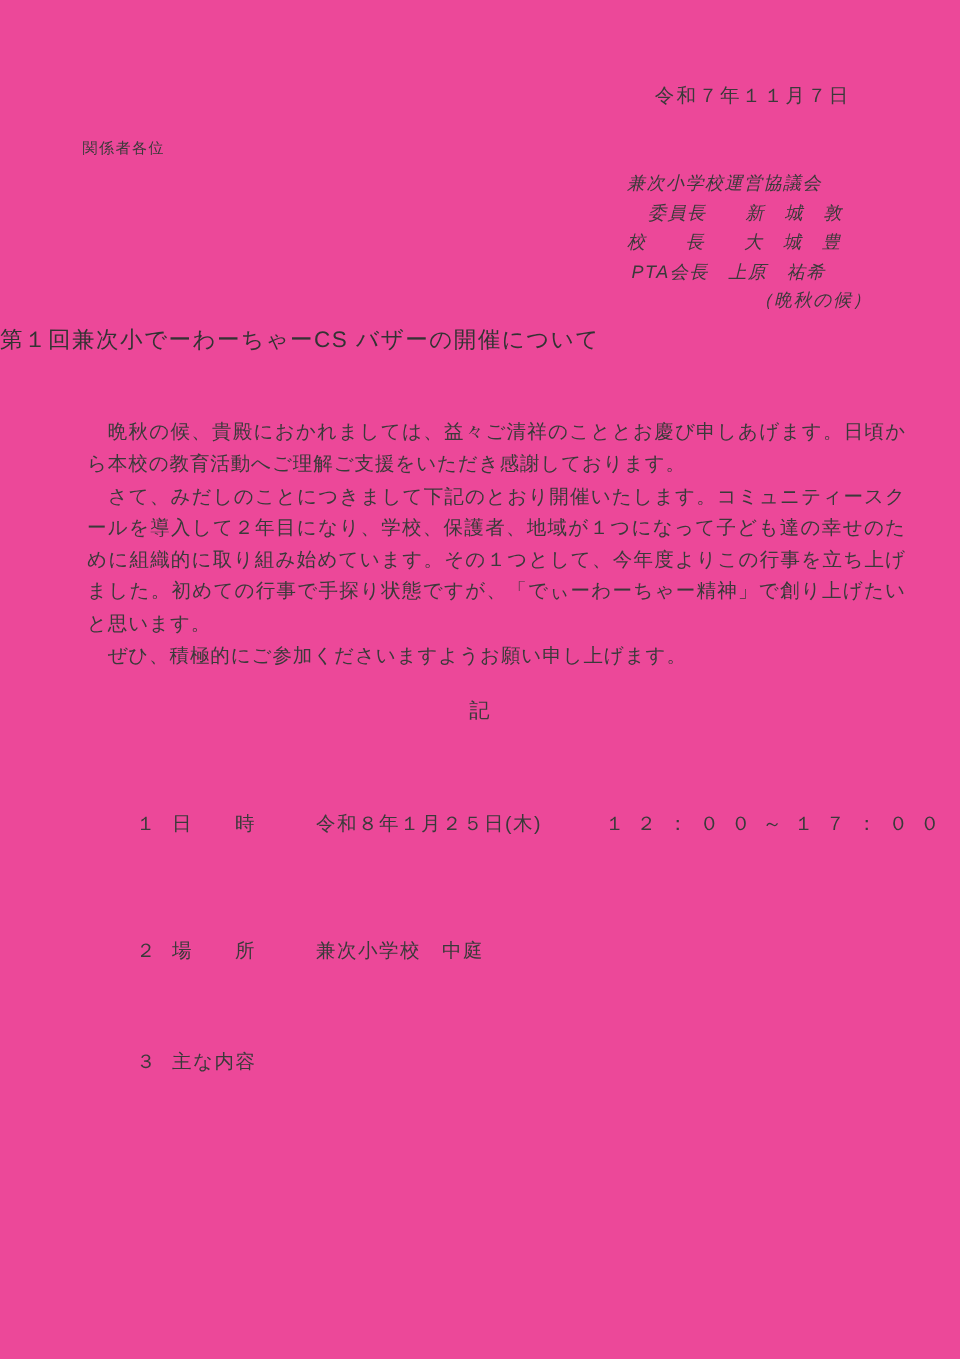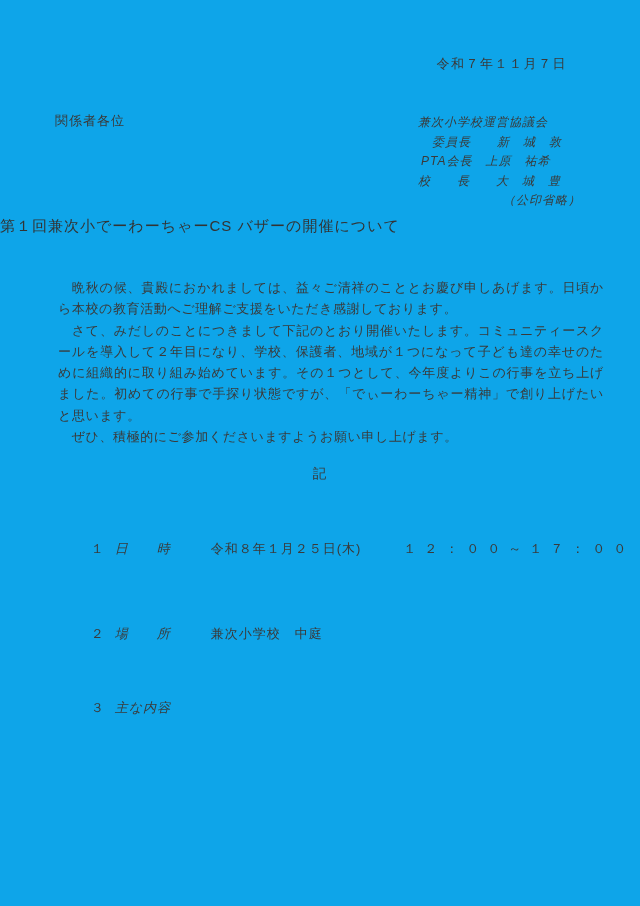--- a/index.html
+++ b/index.html
@@ -1,39 +1,38 @@
 <!DOCTYPE html>
 <html><head>
 <meta charset="utf-8">
 <style>
   html, body { margin: 0; padding: 0; background: #ffffff; }
   .page {
     position: relative;
     width: 640px;
     height: 906px;
-    background: #0ea5e9;
+    background: #ec4899;
     font-family: "Liberation Sans", "DejaVu Sans", sans-serif;
     color: #3a3a3a;
     overflow: hidden;
   }
   .date {
     position: absolute;
     top: 55px;
     right: 73px;
     font-size: 13px;
     letter-spacing: 1.5px;
     white-space: pre;
   }
   .addressee {
     position: absolute;
     top: 92px;
     left: 55px;
-    font-size: 13px;
+    font-size: 10px;
     letter-spacing: 1px;
-    margin-top: 20px;
   }
   .sender {
     position: absolute;
     top: 113px;
     left: 418px;
     font-size: 12px;
     line-height: 19.5px;
     letter-spacing: 1px;
     font-style: italic;
   }
@@ -76,43 +75,43 @@
   .items {
     position: absolute;
     top: 520px;
     left: 63px;
     font-size: 13px;
     line-height: 19px;
     letter-spacing: 1px;
   }
   .row { white-space: pre; }
   .num { display: inline-block; width: 24px; }
-  .label { display: inline-block; width: 96px; font-style: italic; }
+  .label { display: inline-block; width: 96px; }
   .time { margin-left: 42px; letter-spacing: 8px; text-align: right; }
   .r1 { margin-bottom: 28px; }
   .r1 .subline { padding-left: 162px; }
   .r2 { margin-bottom: 17px; }
   .r3 { margin-bottom: 15px; }
   .r3 .subs div { padding-left: 13px; }
 </style>
 </head>
 <body>
 
 <div class="page">
 
   <div class="date">令和７年１１月７日</div>
 
   <div class="addressee">関係者各位</div>
 
   <div class="sender">
     <div class="s-org">兼次小学校運営協議会</div>
     <div class="s-line s-1">委員長　　新　城　敦</div>
+    <div class="s-line s-3">校　　長　　大　城　豊</div>
     <div class="s-line s-2">PTA会長　上原　祐希</div>
-    <div class="s-line s-3">校　　長　　大　城　豊</div>
-    <div class="s-seal">（公印省略）</div>
+    <div class="s-seal">（晩秋の候）</div>
   </div>
 
   <div class="title">第１回兼次小でーわーちゃーCS バザーの開催について</div>
 
   <div class="body">
     <p>　晩秋の候、貴殿におかれましては、益々ご清祥のこととお慶び申しあげます。日頃から本校の教育活動へご理解ご支援をいただき感謝しております。</p>
     <p>　さて、みだしのことにつきまして下記のとおり開催いたします。コミュニティースクールを導入して２年目になり、学校、保護者、地域が１つになって子ども達の幸せのために組織的に取り組み始めています。その１つとして、今年度よりこの行事を立ち上げました。初めての行事で手探り状態ですが、「でぃーわーちゃー精神」で創り上げたいと思います。</p>
     <p>　ぜひ、積極的にご参加くださいますようお願い申し上げます。</p>
   </div>
 

